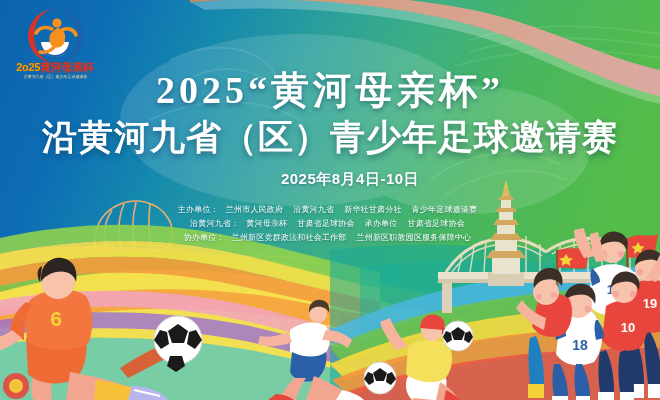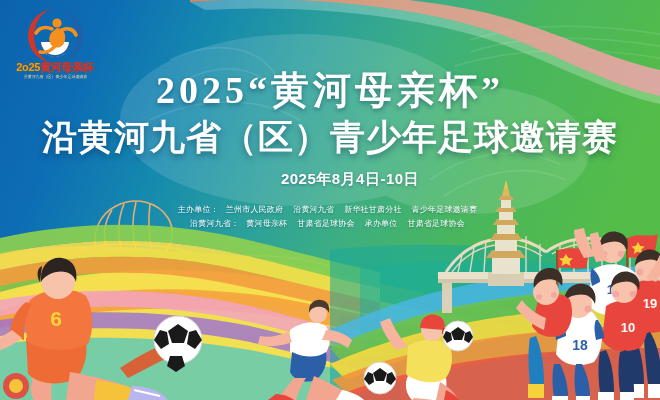--- a/index.html
+++ b/index.html
@@ -197,20 +197,21 @@
 
   <div id="headline">
     <div class="t-line1">2025“黄河母亲杯”</div>
     <div class="t-line2">沿黄河九省（区）青少年足球邀请赛</div>
     <div class="t-date">2025年8月4日-10日</div>
   </div>
 
   <div id="orgs">
       <div class="org-row"><span class="ol">主办单位：</span><span class="oi">兰州市人民政府</span><span class="oi">沿黄河九省</span><span class="oi">新华社甘肃分社</span><span class="oi">青少年足球邀请赛</span></div>
       <div class="org-row"><span class="ol">沿黄河九省：</span><span class="oi">黄河母亲杯</span><span class="oi">甘肃省足球协会</span><span class="oi">承办单位</span><span class="oi">甘肃省足球协会</span></div>
+      <div class="org-row"><span class="ol">协办单位：</span><span class="oi">兰州新区党群政法和社会工作部</span><span class="oi">兰州新区职教园区服务保障中心</span></div>
     </div>
 
   <div id="fg">
     <svg viewBox="0 0 660 400" xmlns="http://www.w3.org/2000/svg">
       <defs>
         <clipPath id="fgclip">
             <rect x="0" y="0" width="660" height="400"></rect>
           </clipPath>
       </defs>
       <g clip-path="url(#fgclip)">

